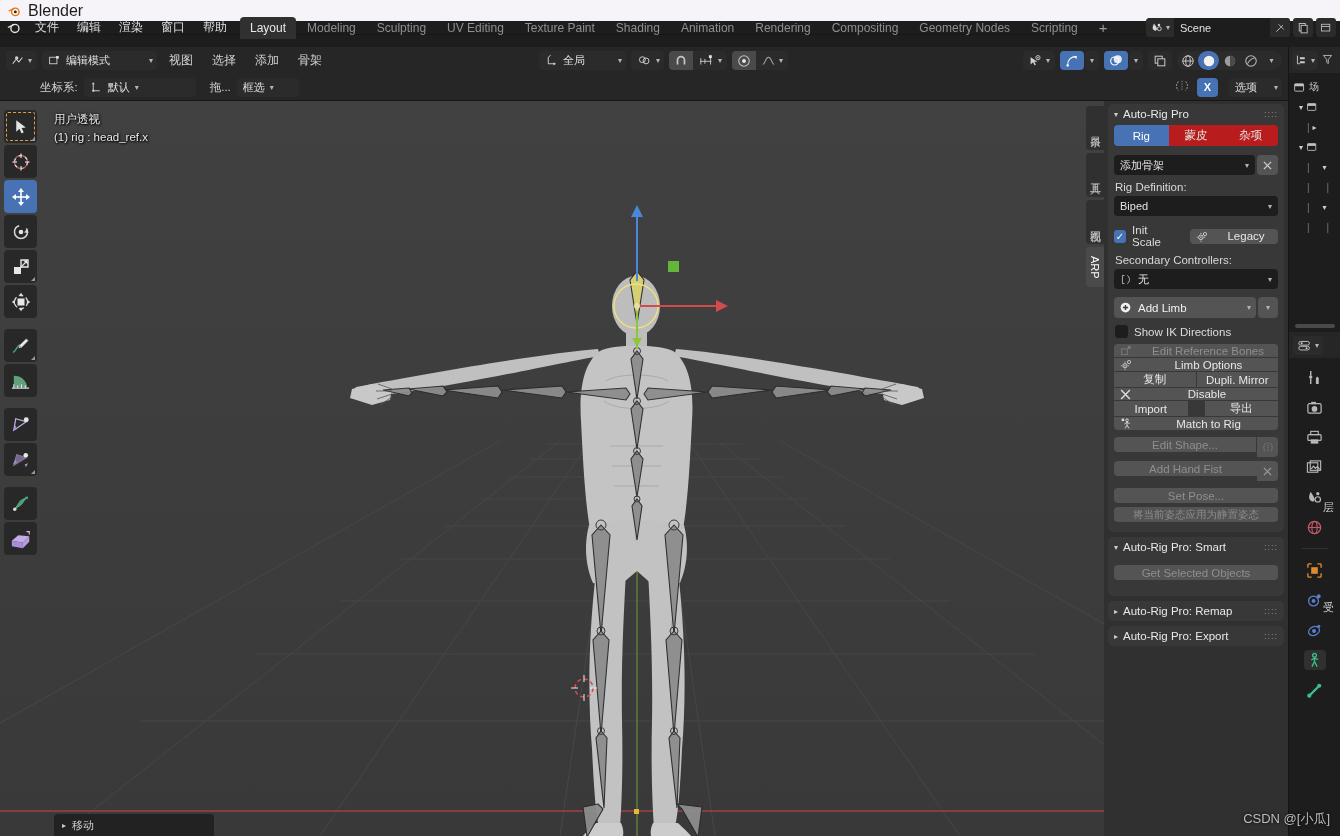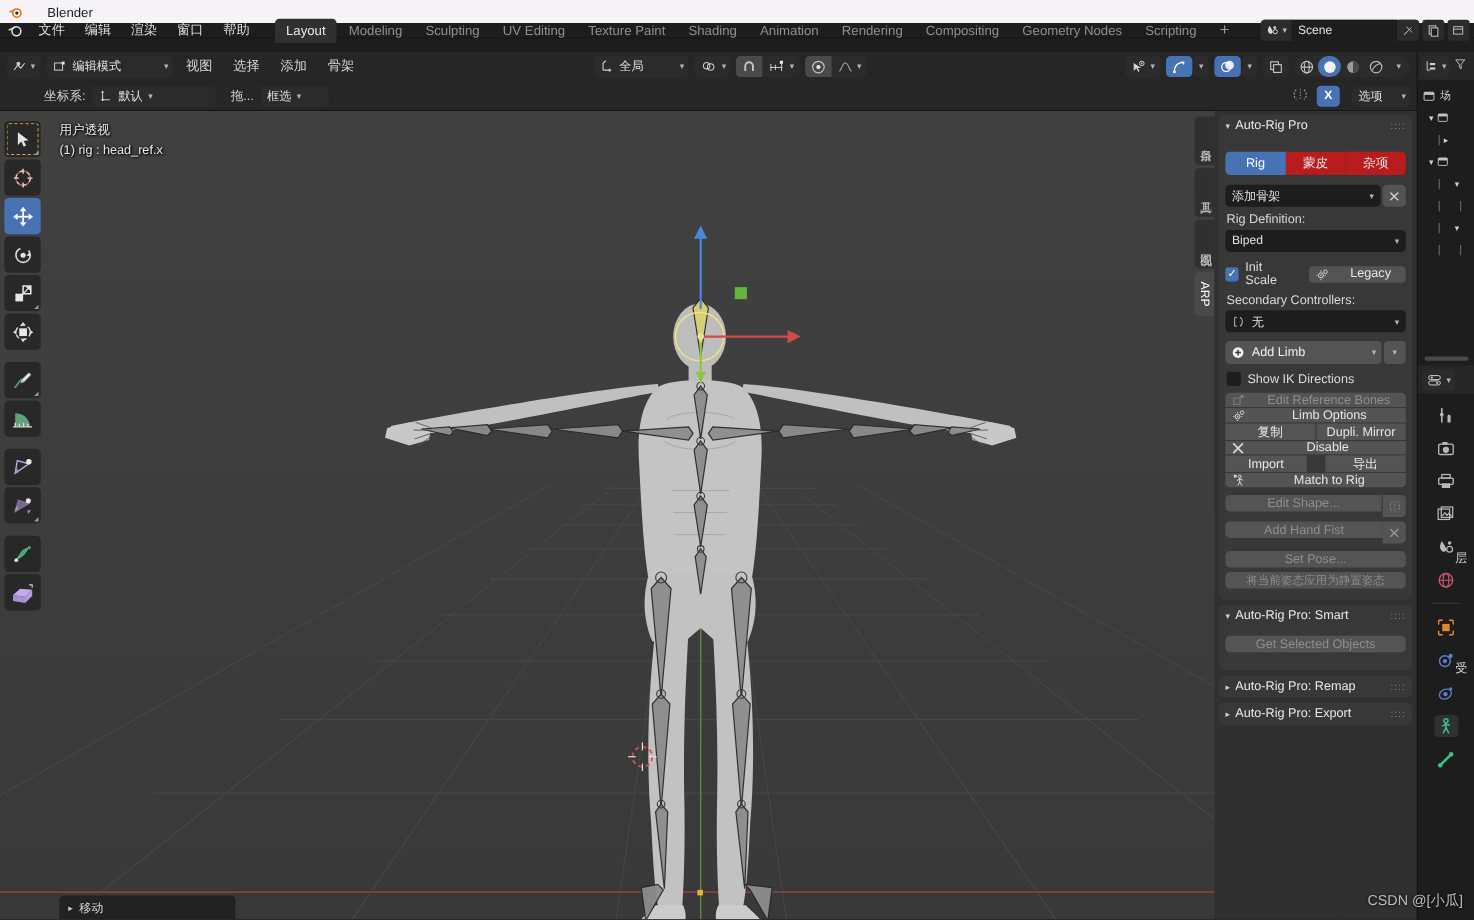--- a/index.html
+++ b/index.html
@@ -10,36 +10,36 @@
     font-size: 11px;
     color: #e5e5e5;
     overflow: hidden;
   }
   #app { position: relative; width: 1340px; height: 836px; }
 
   
   .titlebar {
     position: absolute; left: 0; top: 0; width: 1340px; height: 21px;
     background: #f6f4f8; color: #1c1c1c;
-    display: flex; align-items: center; gap: 22px; padding-left: 7px;
-    font-size: 12px;
+    display: flex; align-items: center; gap: 7px; padding-left: 7px;
+    font-size: 16px;
   }
   .blender-logo-sm { width: 14px; height: 14px; position: relative; }
 
   
   .topbar {
     position: absolute; left: 0; top: 21px; width: 1340px; height: 14px;
     background: #1d1d1d; display: flex; align-items: center;
     border-bottom: 1px solid #161616;
   }
   .topbar .bl-icon { width: 26px; display: flex; justify-content: center; align-items: center; }
   .menu-item {
     padding: 3px 9px; color: #dedede; font-size: 12px; border-radius: 3px; white-space: nowrap;
   }
-  .wstabs { display: flex; align-items: center; margin-left: 14px; gap: 1px; }
+  .wstabs { display: flex; align-items: center; margin-left: 4px; gap: 1px; }
   .wstab {
     padding: 4px 10px; font-size: 12px; color: #8f8f8f; border-radius: 4px 4px 0 0;
     white-space: nowrap;
   }
   .wstab.active { background: #303030; color: #e8e8e8; }
   .ws-plus { color: #9a9a9a; font-size: 15px; padding: 0 10px; }
 
   .topbar-right {
     margin-left: auto; display: flex; align-items: center; gap: 3px; padding-right: 4px;
   }
@@ -146,21 +146,21 @@
   .ntab.active { background: #4a4a4a; color: #fff; }
 
   .pbox { background: #383838; border-radius: 5px; margin-bottom: 5px; padding-bottom: 6px; }
   .pbox-head {
     display: flex; align-items: center; gap: 5px; padding: 4px 6px; font-size: 11.5px; color: #e8e8e8;
   }
   .pbox-head .grip { margin-left: auto; color: #8a8a8a; font-size: 9px; letter-spacing: 1px; }
   .tri { font-size: 8px; color: #cfcfcf; display:inline-block; }
   .pbox-body { padding: 0 6px; }
 
-  .segbar { display: flex; margin: 14px 0 9px 0; }
+  .segbar { display: flex; margin: 1px 0 9px 0; }
   .seg {
     flex: 1; height: 21px; display: flex; align-items: center; justify-content: center;
     background: #b91c1c; font-size: 11.5px; color: #e4e4e4;
   }
   .seg:first-child { border-radius: 4px 0 0 4px; }
   .seg:last-child { border-radius: 0 4px 4px 0; }
   .seg.on { background: #4772b3; color: #fff; }
 
   .row { display: flex; gap: 2px; margin-bottom: 4px; }
   .fld {

